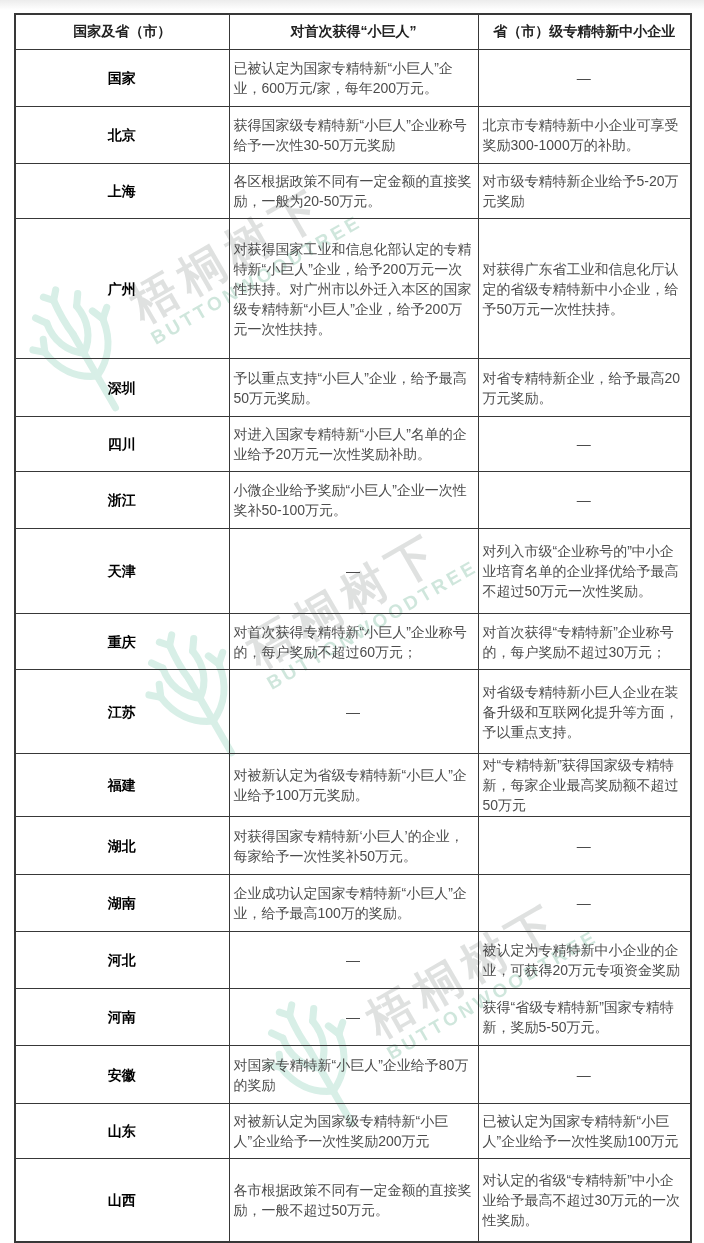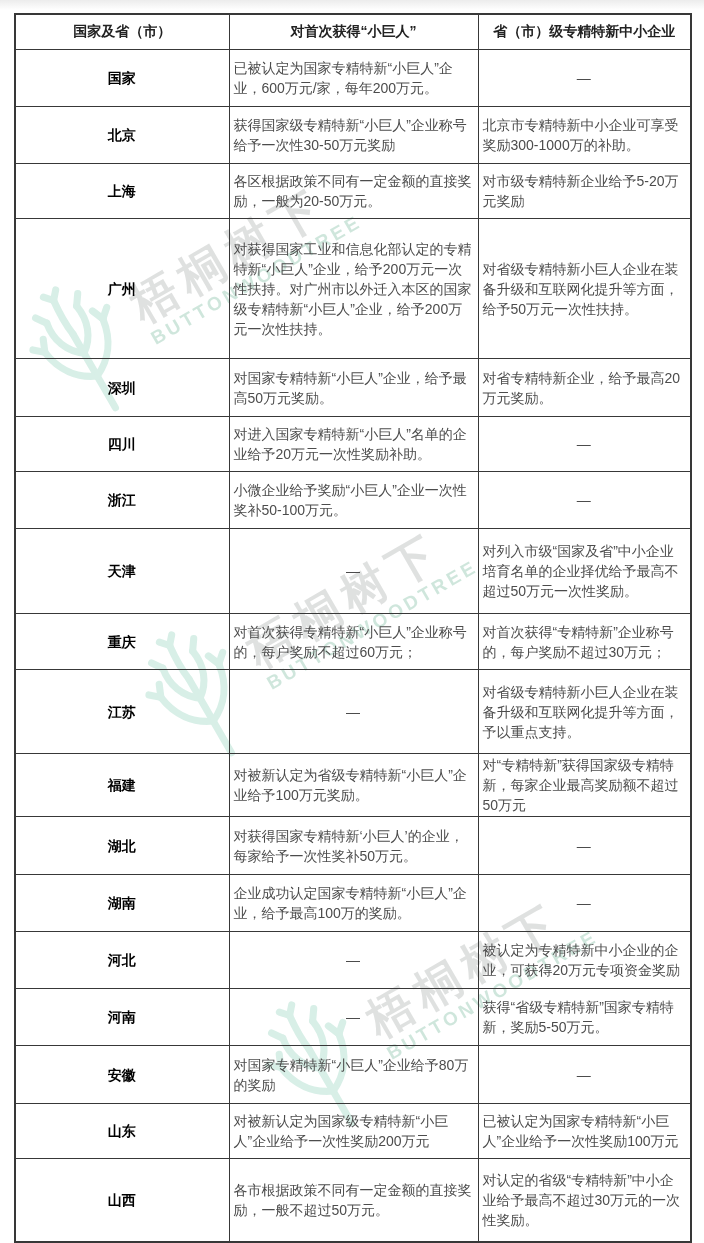--- a/index.html
+++ b/index.html
@@ -199,41 +199,41 @@
           <td>北京市专精特新中小企业可享受奖励300-1000万的补助。</td>
         </tr>
       <tr>
           <td class="region">上海</td>
           <td>各区根据政策不同有一定金额的直接奖励，一般为20-50万元。</td>
           <td>对市级专精特新企业给予5-20万元奖励</td>
         </tr>
       <tr>
           <td class="region">广州</td>
           <td>对获得国家工业和信息化部认定的专精特新“小巨人”企业，给予200万元一次性扶持。对广州市以外迁入本区的国家级专精特新“小巨人”企业，给予200万元一次性扶持。</td>
-          <td>对省级专精特新小巨人企业在装备升级和互联网化提升等方面，给予50万元一次性扶持。</td>
+          <td>对获得广东省工业和信息化厅认定的省级专精特新中小企业，给予50万元一次性扶持。</td>
         </tr>
       <tr>
           <td class="region">深圳</td>
-          <td>对国家专精特新“小巨人”企业，给予最高50万元奖励。</td>
+          <td>予以重点支持“小巨人”企业，给予最高50万元奖励。</td>
           <td>对省专精特新企业，给予最高20万元奖励。</td>
         </tr>
       <tr>
           <td class="region">四川</td>
           <td>对进入国家专精特新“小巨人”名单的企业给予20万元一次性奖励补助。</td>
           <td class="empty">—</td>
         </tr>
       <tr>
           <td class="region">浙江</td>
           <td>小微企业给予奖励“小巨人”企业一次性奖补50-100万元。</td>
           <td class="empty">—</td>
         </tr>
       <tr>
           <td class="region">天津</td>
           <td class="empty">—</td>
-          <td>对列入市级“国家及省”中小企业培育名单的企业择优给予最高不超过50万元一次性奖励。</td>
+          <td>对列入市级“企业称号的”中小企业培育名单的企业择优给予最高不超过50万元一次性奖励。</td>
         </tr>
       <tr>
           <td class="region">重庆</td>
           <td>对首次获得专精特新“小巨人”企业称号的，每户奖励不超过60万元；</td>
           <td>对首次获得“专精特新”企业称号的，每户奖励不超过30万元；</td>
         </tr>
       <tr>
           <td class="region">江苏</td>
           <td class="empty">—</td>
           <td>对省级专精特新小巨人企业在装备升级和互联网化提升等方面，予以重点支持。</td>

